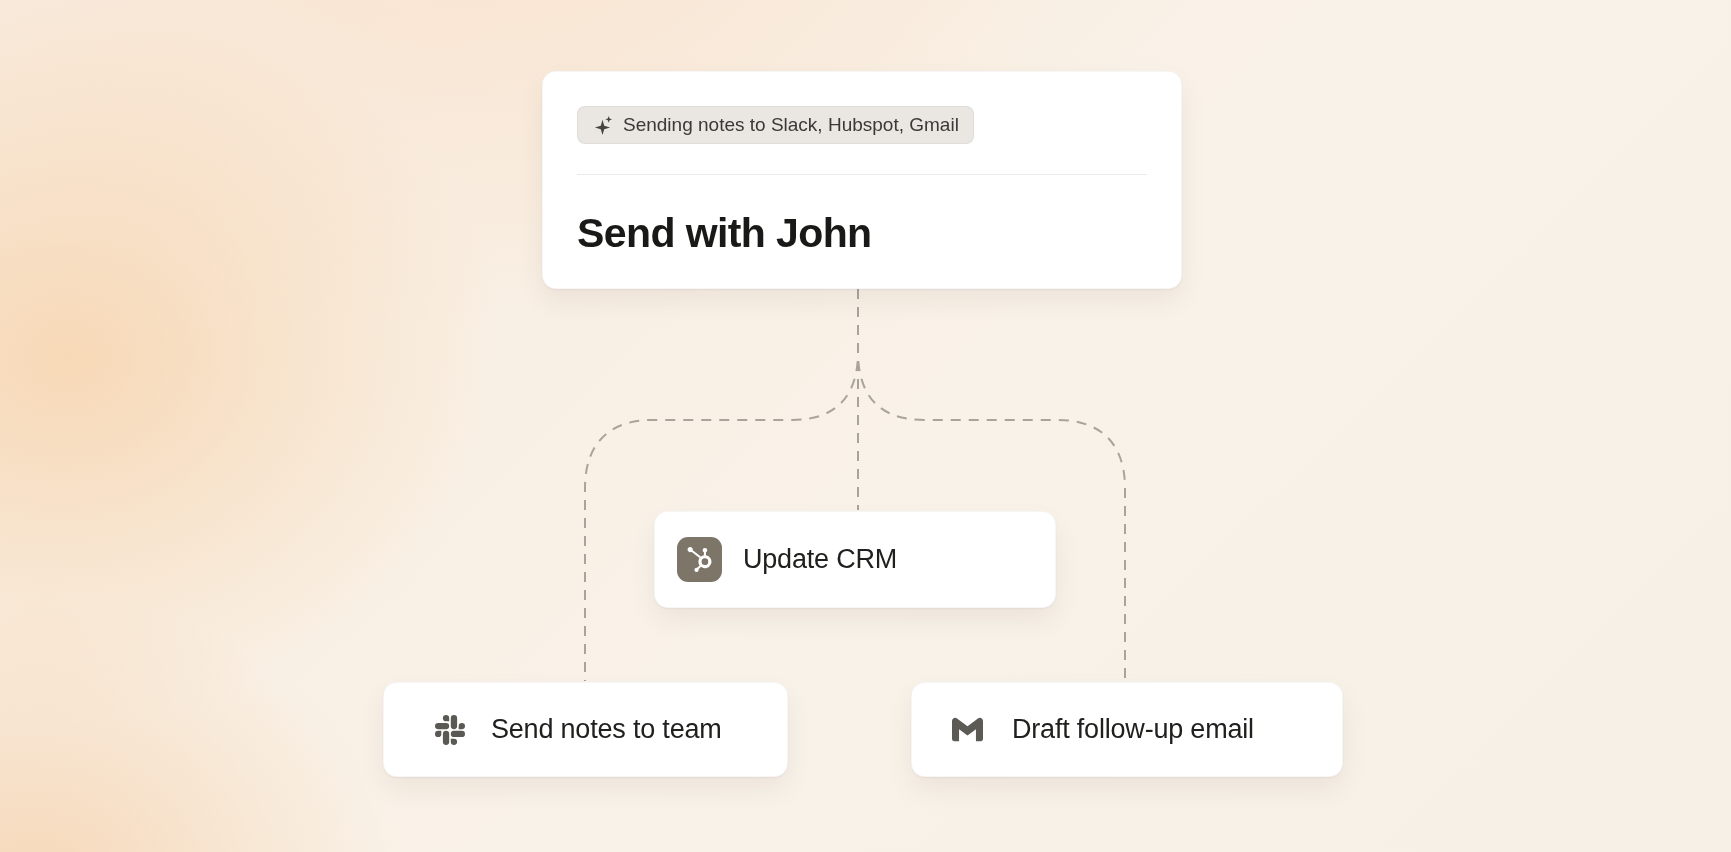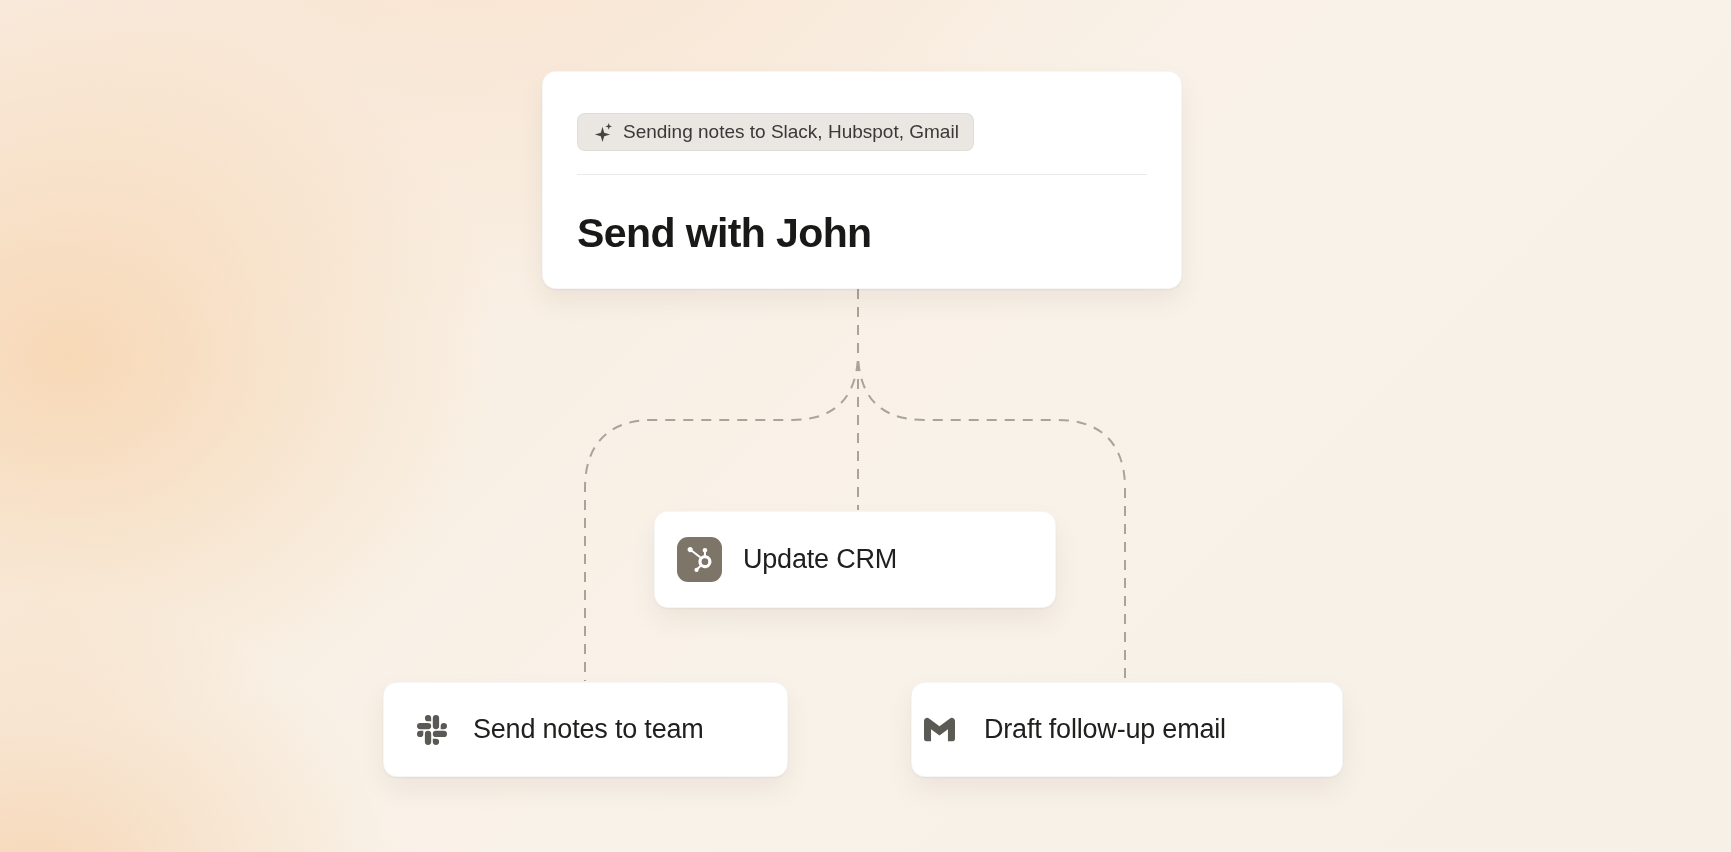--- a/index.html
+++ b/index.html
@@ -21,41 +21,41 @@
     position:absolute;background:#ffffff;box-sizing:border-box;
     border:1px solid rgba(0,0,0,0.035);
     box-shadow:0 1px 2px rgba(31,22,10,.05),0 12px 28px rgba(31,22,10,.06);
   }
   .top-card{left:542px;top:71px;width:640px;height:218px;border-radius:14px;}
   .badge{
     position:absolute;left:34px;top:34px;
     display:inline-flex;align-items:center;gap:10px;
     background:#eae7e2;border:1px solid rgba(0,0,0,0.04);
     border-radius:8px;padding:7px 14px;
-    font-size:19px;color:#3a3937;white-space:nowrap;margin-top:7px;
+    font-size:19px;color:#3a3937;white-space:nowrap;
   }
   .badge svg{display:block;}
   .divider{position:absolute;left:34px;right:34px;top:102px;height:1px;background:#eceae6;}
   .note-title{
     position:absolute;left:34px;top:138px;
     font-size:41px;font-weight:700;color:#191918;letter-spacing:-0.6px;
     white-space:nowrap;
   }
 
   .node{
     position:absolute;display:flex;align-items:center;
     background:#ffffff;border-radius:14px;box-sizing:border-box;
     border:1px solid rgba(0,0,0,0.035);
     box-shadow:0 1px 2px rgba(31,22,10,.05),0 12px 28px rgba(31,22,10,.06);
     cursor:pointer;
   }
   .node-label{font-size:27px;font-weight:500;color:#20201e;letter-spacing:-0.2px;white-space:nowrap;}
   .node-update-crm{left:654px;top:511px;width:402px;height:97px;padding-left:22px;gap:21px;}
-  .node-send-notes{left:383px;top:682px;width:405px;height:95px;padding-left:33px;gap:26px;}
-  .node-draft-email{left:911px;top:682px;width:432px;height:95px;padding-left:12px;gap:29px;}
+  .node-send-notes{left:383px;top:682px;width:405px;height:95px;padding-left:51px;gap:26px;}
+  .node-draft-email{left:911px;top:682px;width:432px;height:95px;padding-left:40px;gap:29px;}
 
   .tile{
     width:45px;height:45px;border-radius:11px;background:#7e7569;
     display:flex;align-items:center;justify-content:center;flex:0 0 auto;
   }
   .icon-wrap{display:flex;align-items:center;justify-content:center;flex:0 0 auto;}
 </style>
 </head>
 <body>
 

